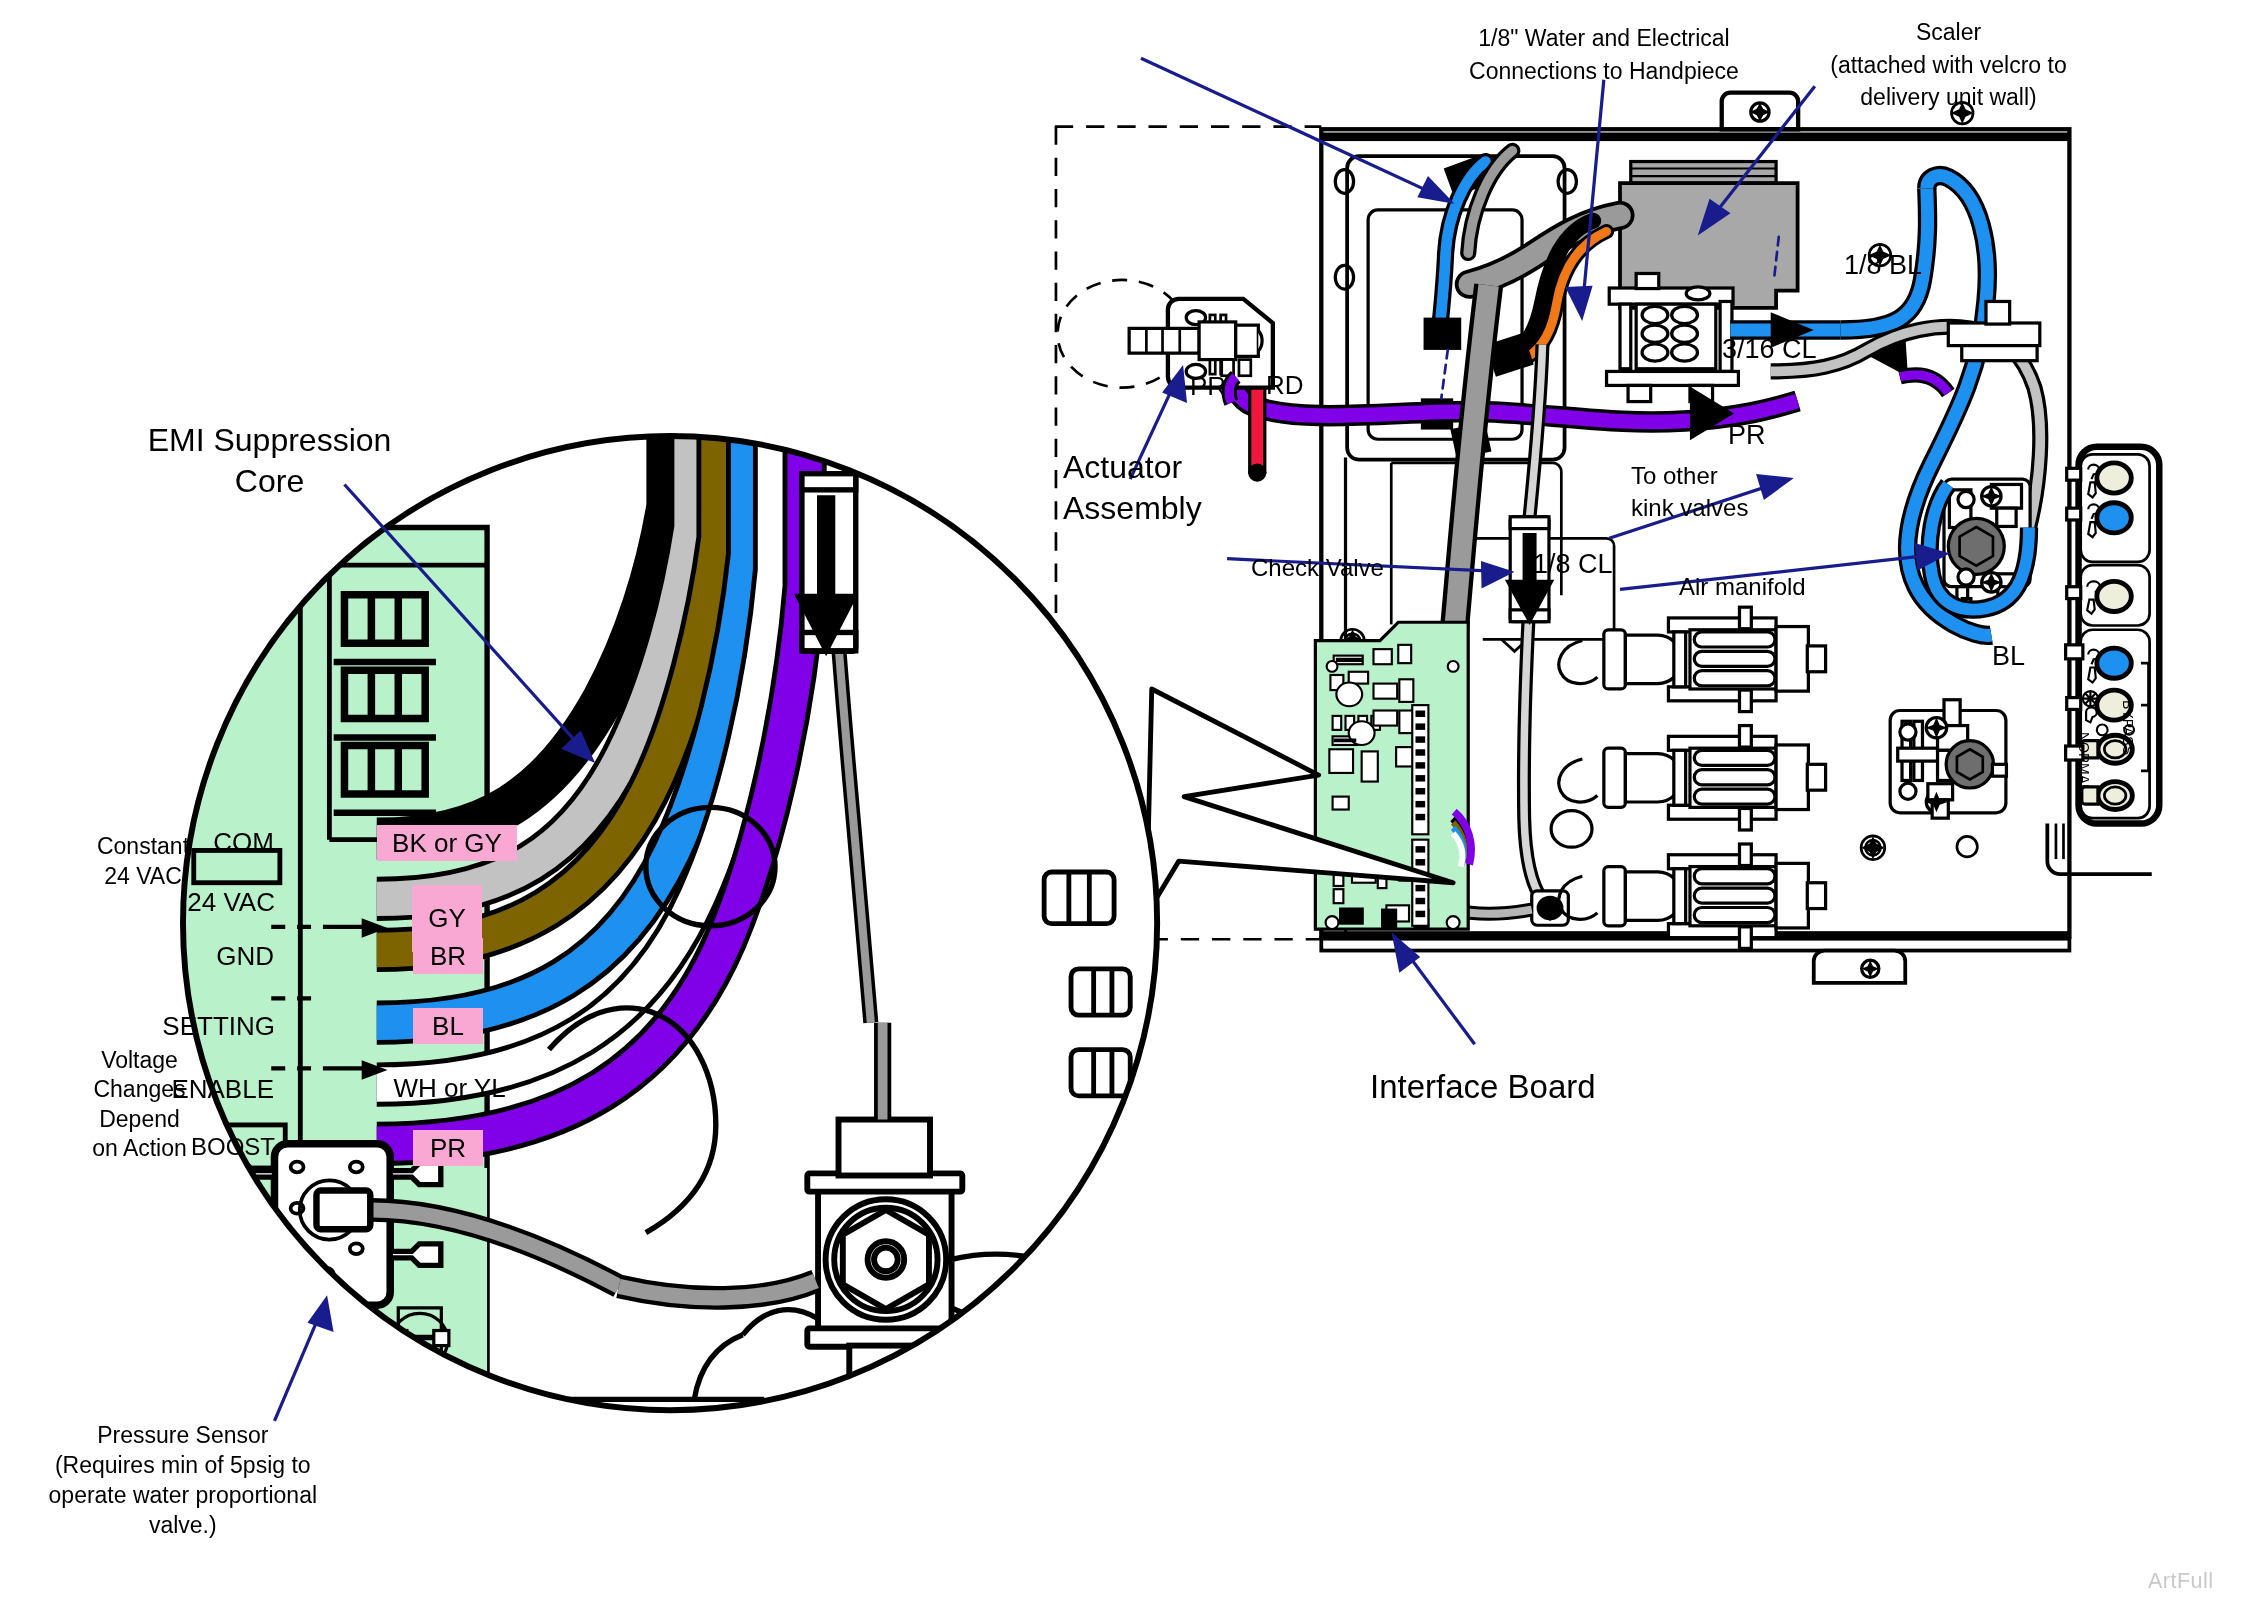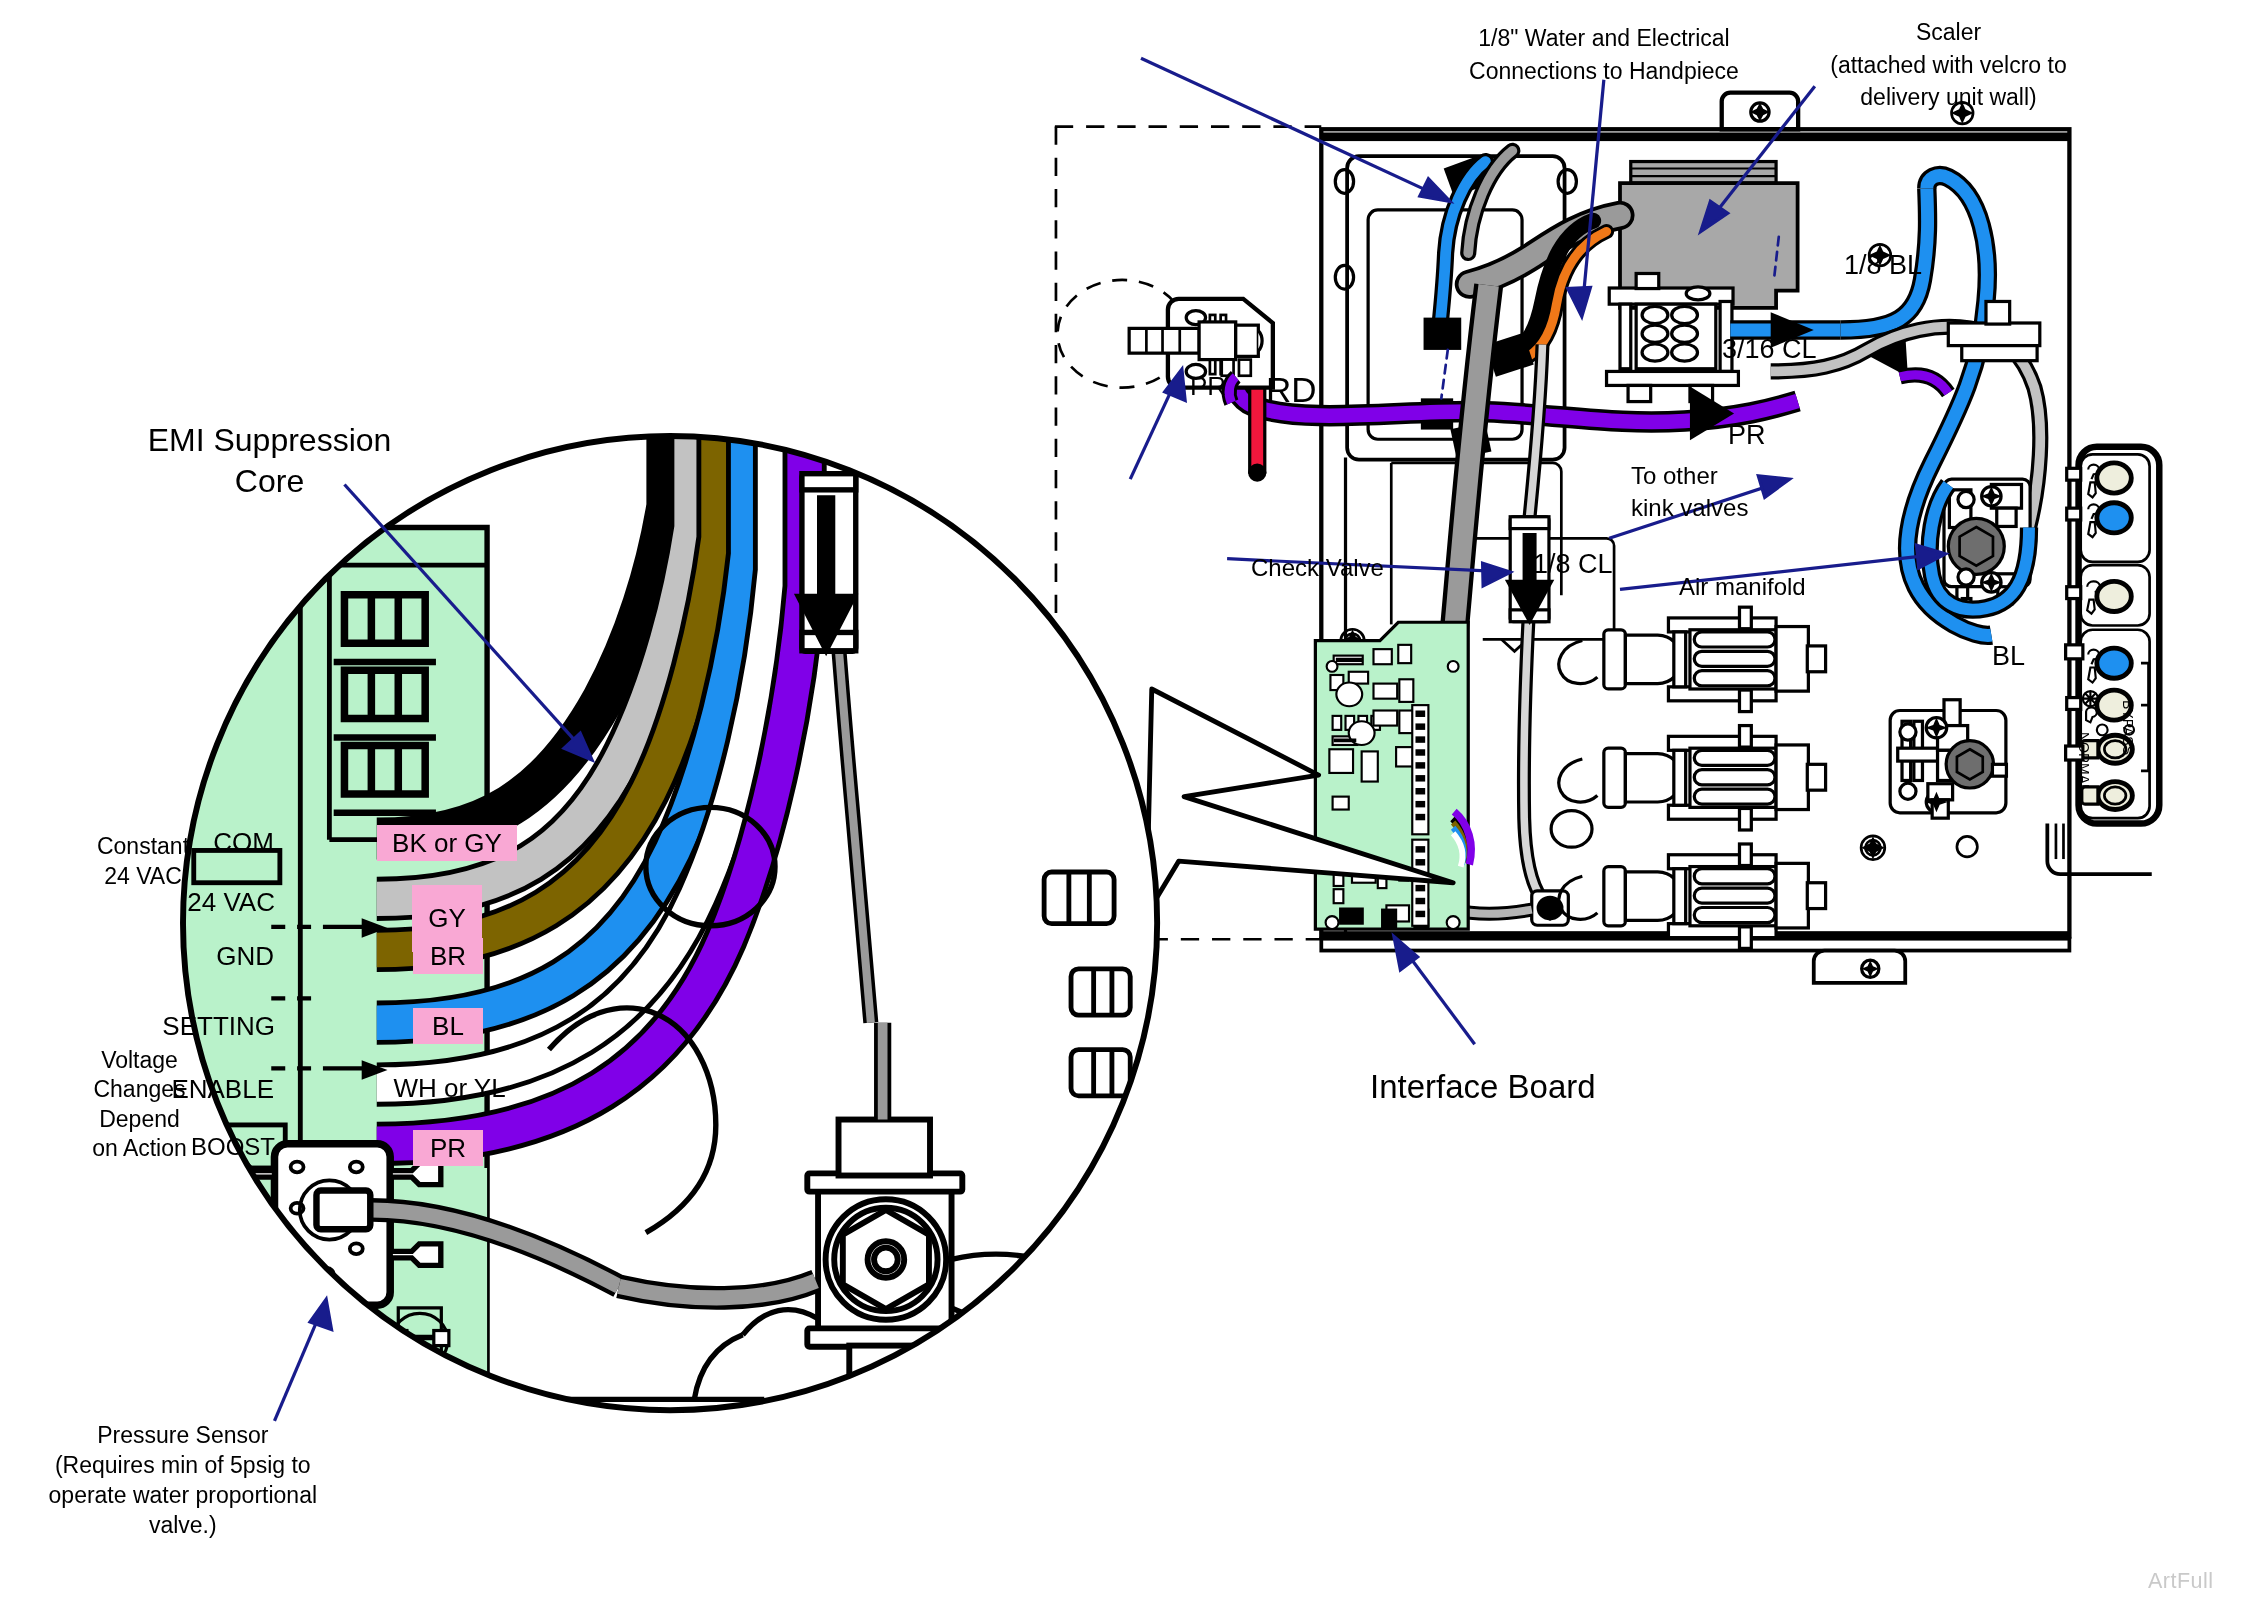--- a/index.html
+++ b/index.html
@@ -671,20 +671,24 @@
   <div>1/8" Water and Electrical</div>
   <div>Connections to Handpiece</div>
 </div>
 
 <div class="lbl c" style="left:1760px; top:16px; width:377px; font-size:23px; line-height:1.42;">
   <div>Scaler</div>
   <div>(attached with velcro to</div>
   <div>delivery unit wall)</div>
 </div>
 
+<div class="lbl l" style="left:1063px; top:447px; width:231px; font-size:32px; line-height:1.28;">
+  <div>Actuator</div>
+  <div>Assembly</div>
+</div>
 
 <div class="lbl l" style="left:1251px; top:554px; width:194px; font-size:24px;">
   <div>Check Valve</div>
 </div>
 
 <div class="lbl l" style="left:1631px; top:460px; width:178px; font-size:24px; line-height:1.35;">
   <div>To other</div>
   <div>kink valves</div>
 </div>
 
@@ -728,21 +732,21 @@
 <div class="termlbl" style="left:135px; top:1133px; width:140px; font-size:24px;">BOOST</div>
 
 <div class="wirelbl" style="left:377px; top:825px; width:140px; font-size:26px; padding:2.7px 0;">BK or GY</div>
 <div class="wirelbl" style="left:412px; top:885px; width:70px; font-size:26px; padding:18px 0;">GY</div>
 <div class="wirelbl" style="left:413px; top:938px; width:70px; font-size:26px; padding:2.7px 0;">BR</div>
 <div class="wirelbl" style="left:413px; top:1008px; width:70px; font-size:26px; padding:2.7px 0;">BL</div>
 <div class="wirelbl" style="left:382px; top:1070px; width:135px; font-size:26px; padding:2.7px 0; background:transparent;">WH or YL</div>
 <div class="wirelbl" style="left:413px; top:1130px; width:70px; font-size:26px; padding:2.7px 0;">PR</div>
 
 <div class="plainlbl" style="left:1190px; top:371px; font-size:26px;">PR</div>
-<div class="plainlbl" style="left:1266px; top:370px; font-size:35px;">RD</div>
+<div class="plainlbl" style="left:1266px; top:370px; font-size:26px;">RD</div>
 <div class="plainlbl" style="left:1844px; top:250px; font-size:27px;">1/8 BL</div>
 <div class="plainlbl" style="left:1722px; top:334px; font-size:27px;">3/16 CL</div>
 <div class="plainlbl" style="left:1728px; top:420px; font-size:27px;">PR</div>
 <div class="plainlbl" style="left:1533px; top:549px; font-size:27px;">1/8 CL</div>
 <div class="plainlbl" style="left:1992px; top:641px; font-size:27px;">BL</div>
 
 <div class="plainlbl" style="left:2136px; top:700px; font-size:14px; transform:rotate(90deg); transform-origin:left top;">BYPASS</div>
 <div class="plainlbl" style="left:2092px; top:732px; font-size:14px; transform:rotate(90deg); transform-origin:left top;">NORMAL</div>
 
 <div class="wm" style="left:2148px; top:1569px;">ArtFull</div>

